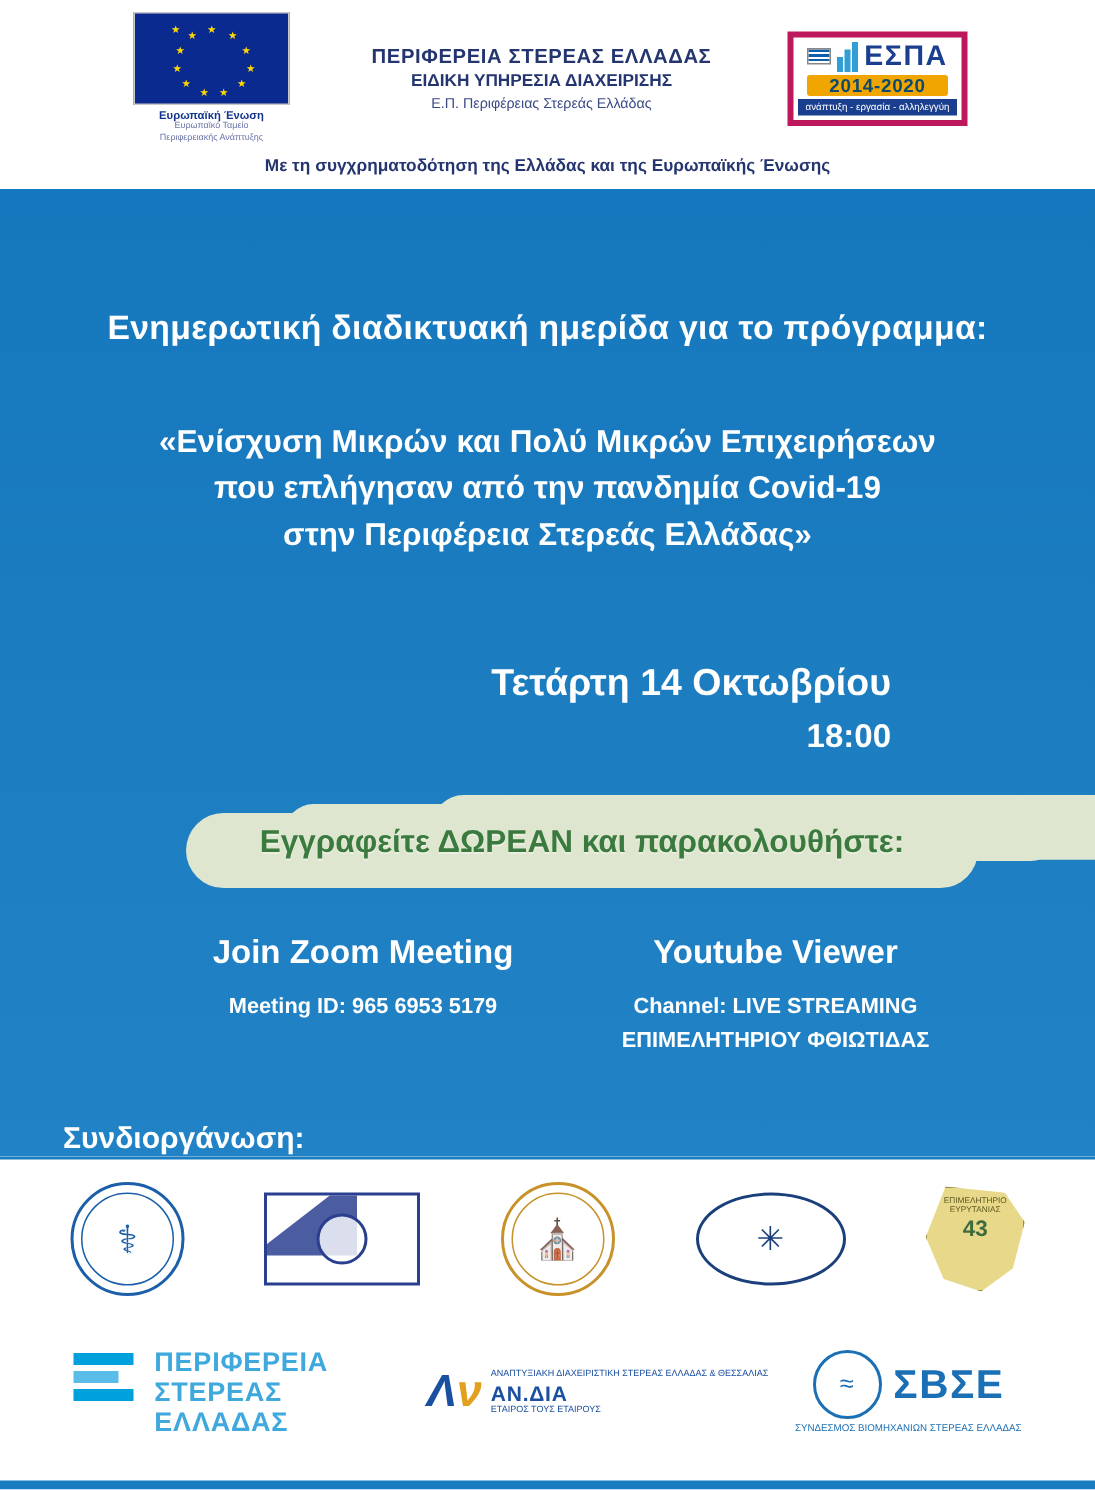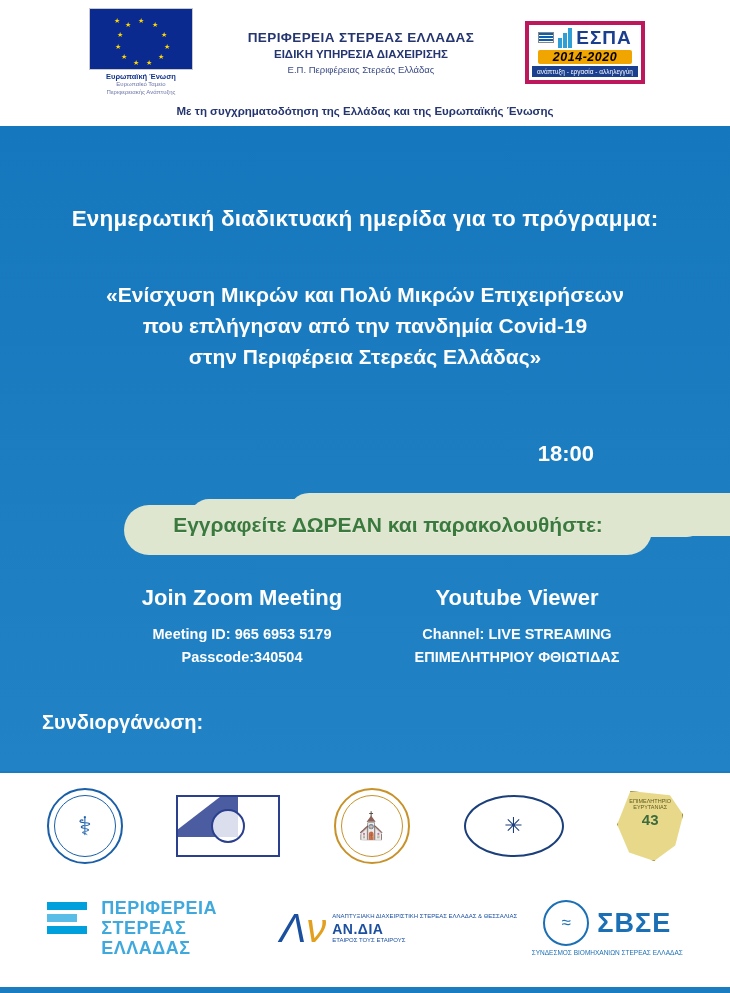--- a/index.html
+++ b/index.html
@@ -102,23 +102,23 @@
   .espa-mark {
     display: flex; gap: 1px; align-items: flex-end;
   }
   .espa-mark i {
     display: block; width: 4px; background: #2f9fd6;
   }
   .espa-title {
     font-size: 19px; font-weight: bold; color: #1b3f8f; letter-spacing: 1px;
   }
   .espa-years {
-    background: #f0a500; color: #000000; font-weight: bold;
+    background: #f0a500; color: #0c4a6e; font-weight: bold;
     font-size: 12.5px; letter-spacing: .5px; border-radius: 2px;
-    margin: 1px 6px 2px; padding: 0 6px; font-style: italic;
+    margin: 1px 6px 2px; padding: 0 6px;
   }
   .espa-foot {
     background: #1b3f8f; color: #fff; font-size: 6.5px; padding: 2px 0;
   }
   .greekflag {
     width: 16px; height: 11px; background:
       repeating-linear-gradient(to bottom, #0d5eaf 0 1.6px, #fff 1.6px 3.2px);
     border: .5px solid #888;
   }
 
@@ -302,21 +302,21 @@
   .region-mark .s2 { left:0; top:12px; width: 30px; height: 8px; background:#59bde8; }
   .region-mark .s3 { left:0; top:24px; width: 40px; height: 8px; background:#00a0dd; }
   .region-mark .s4 {
     left: 8px; top: 0; width: 0; height: 0;
     border-left: 30px solid #2e7d32; border-top: 26px solid transparent; border-bottom: 26px solid transparent;
     opacity:.0;
   }
   .region-text { color: #3fa9dd; font-weight: bold; font-size: 18px; line-height: 1.12; letter-spacing: .5px; }
 
   .andia { display:flex; align-items:center; gap:6px; }
-  .andia-mark { font-size: 40px; color:#1b4fa0; font-weight: normal; font-style: italic; line-height: 1; margin-left: 48px; }
+  .andia-mark { font-size: 30px; color:#1b4fa0; font-weight: bold; font-style: italic; line-height: 1; margin-left: 48px; }
   .andia-mark .a2 { color:#e3a01e; }
   .andia-text { font-size: 6px; color:#1b4fa0; line-height: 1.25; }
   .andia-big { font-size: 14px; font-weight: bold; color:#1b4fa0; letter-spacing: .5px; }
   .andia-sub { font-size: 6px; color:#1b4fa0; }
 
   .sbse { display:flex; align-items:center; gap:8px; }
   .sbse-mark {
     width: 46px; height: 46px; border-radius: 50%;
     border: 2.5px solid #1b6fb5; display:flex; align-items:center; justify-content:center;
     color:#1b6fb5; font-size: 17px;
@@ -389,33 +389,33 @@
 
     <div class="title-main">Ενημερωτική διαδικτυακή ημερίδα για το πρόγραμμα:</div>
 
     <div class="title-sub">
       <div>«Ενίσχυση Μικρών και Πολύ Μικρών Επιχειρήσεων</div>
       <div>που επλήγησαν από την πανδημία Covid-19</div>
       <div>στην Περιφέρεια Στερεάς Ελλάδας»</div>
     </div>
 
     <div class="datetime">
+      <div class="d">Τετάρτη 14 Οκτωβρίου</div>
       <div class="t">18:00</div>
     </div>
 
     <div class="cloud-wrap">
       <div class="cloud"></div>
       <div class="cloud-text">Εγγραφείτε ΔΩΡΕΑΝ και παρακολουθήστε:</div>
     </div>
 
     <div class="joins">
       <div class="join-col left">
         <div class="join-h">Join Zoom Meeting</div>
         <div class="join-l">Meeting ID: 965 6953 5179</div>
-        <div class="join-l">Passcode:340504</div>
       </div>
       <div class="join-col">
         <div class="join-h">Youtube Viewer</div>
         <div class="join-l">Channel: LIVE STREAMING</div>
         <div class="join-l">ΕΠΙΜΕΛΗΤΗΡΙΟΥ ΦΘΙΩΤΙΔΑΣ</div>
       </div>
     </div>
 
     <div class="coorg">Συνδιοργάνωση:</div>
   </div>

